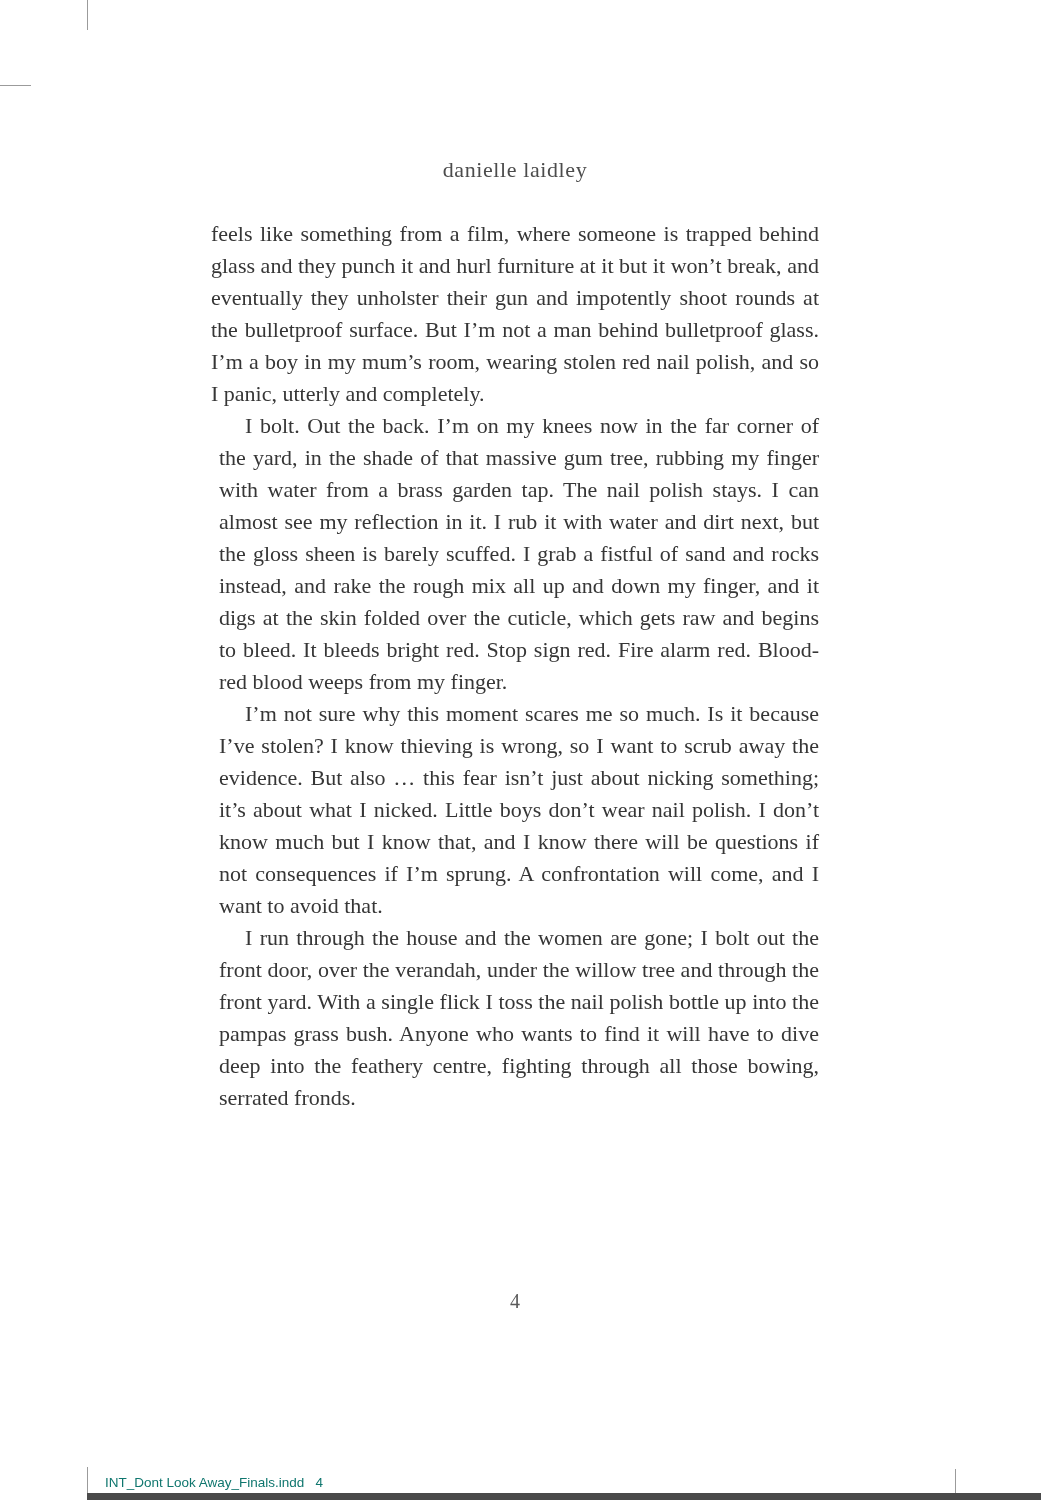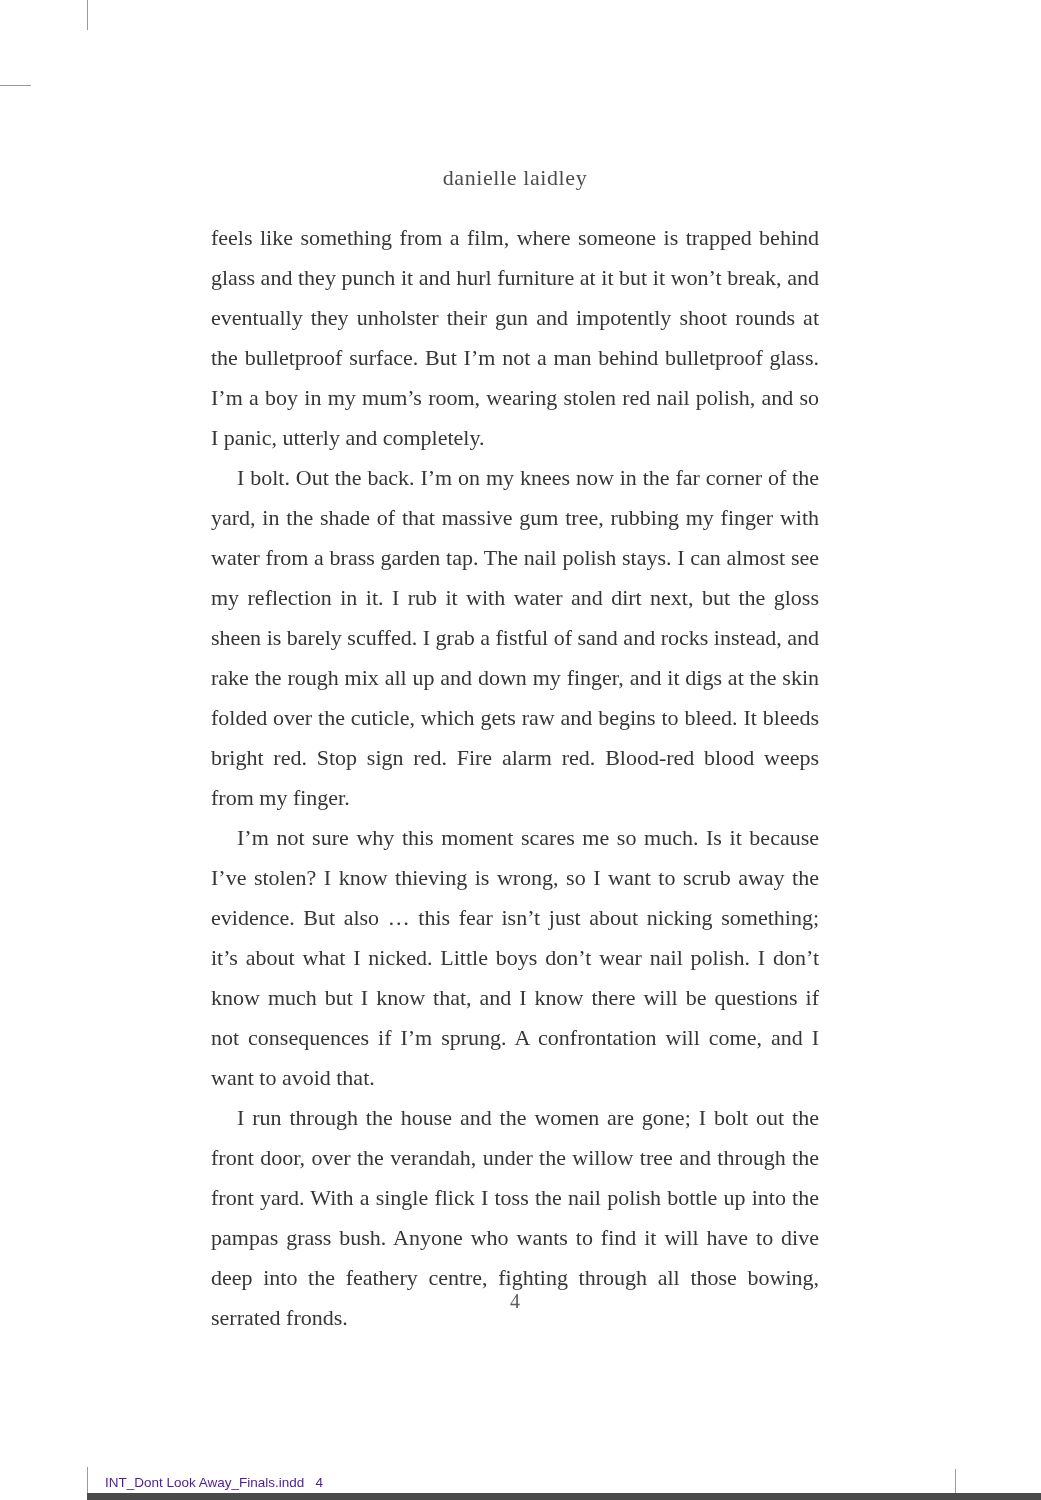--- a/index.html
+++ b/index.html
@@ -13,51 +13,51 @@
   }
   
   .crop { position: absolute; background: #9b9b9b; }
   .crop-top-v    { left: 87px;  top: 0;      width: 1px;  height: 30px; }
   .crop-left-h   { left: 0;     top: 85px;   width: 31px; height: 1px;  }
   .crop-bl-v     { left: 87px;  top: 1467px; width: 1px;  height: 33px; }
   .crop-br-v     { left: 955px; top: 1469px; width: 1px;  height: 31px; }
 
   .running-header {
     position: absolute;
-    left: 211px; top: 165px; width: 608px;
+    left: 211px; top: 157px; width: 608px;
     text-align: center;
     font-size: 22px;
     letter-spacing: 0.6px;
     color: #4c4c4c;
   }
   .text-block {
     position: absolute;
     left: 211px; top: 218px; width: 608px;
     font-size: 22px;
-    line-height: 40px;
+    line-height: 32px;
     color: #363636;
     text-align: justify;
   }
   .text-block p { margin: 0; }
-  .text-block p.indent { text-indent: 26px; }
+  .text-block p.indent { text-indent: 26px; margin-left: 8px; }
 
   .page-number {
     position: absolute;
     left: 211px; top: 1290px; width: 608px;
     text-align: center;
     font-size: 20px;
     color: #5a5a5a;
   }
 
   .slug {
     position: absolute;
     top: 1475px;
     font-family: "Liberation Sans", "DejaVu Sans", sans-serif;
     font-size: 13.5px;
-    color: #4c1d95;
+    color: #0f766e;
     white-space: pre;
   }
   .slug-left  { left: 105px; }
   .slug-right { right: 96px; margin-top: 16px; }
 
   .bottom-bar {
     position: absolute;
     left: 87px; top: 1493px;
     width: 954px; height: 7px;
     background: #4a4a4a;

